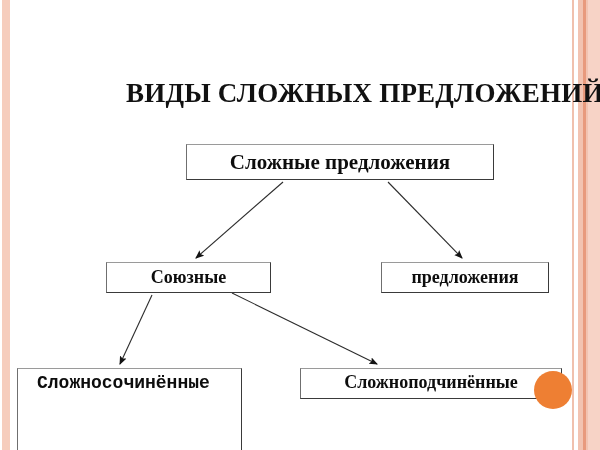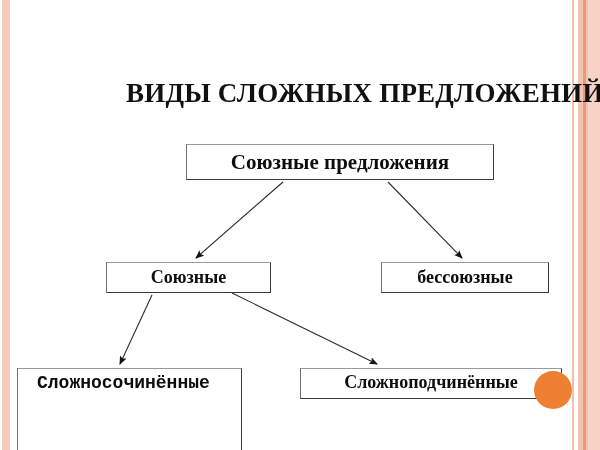--- a/index.html
+++ b/index.html
@@ -185,29 +185,29 @@
     <line x1="283" y1="182" x2="196" y2="258" stroke="#2c2c2c" stroke-width="1.1" marker-end="url(#ah)"></line>
 
     <line x1="388" y1="182" x2="462" y2="258" stroke="#2c2c2c" stroke-width="1.1" marker-end="url(#ah)"></line>
 
     <line x1="152" y1="295" x2="120" y2="364" stroke="#2c2c2c" stroke-width="1.1" marker-end="url(#ah)"></line>
 
     <line x1="232" y1="293" x2="377" y2="364" stroke="#2c2c2c" stroke-width="1.1" marker-end="url(#ah)"></line>
   </svg>
 
   <div class="box" id="box-top">
-    <span>Союзные предложения</span>
+    <span>Сложные предложения</span>
   </div>
 
   <div class="box" id="box-union">
     <span>Союзные</span>
   </div>
 
   <div class="box" id="box-nonunion">
-    <span>бессоюзные</span>
+    <span>предложения</span>
   </div>
 
   <div class="box" id="box-compound">
     <span>Сложносочинённые</span>
   </div>
 
   <div class="box" id="box-complex">
     <span>Сложноподчинённые</span>
   </div>
 

